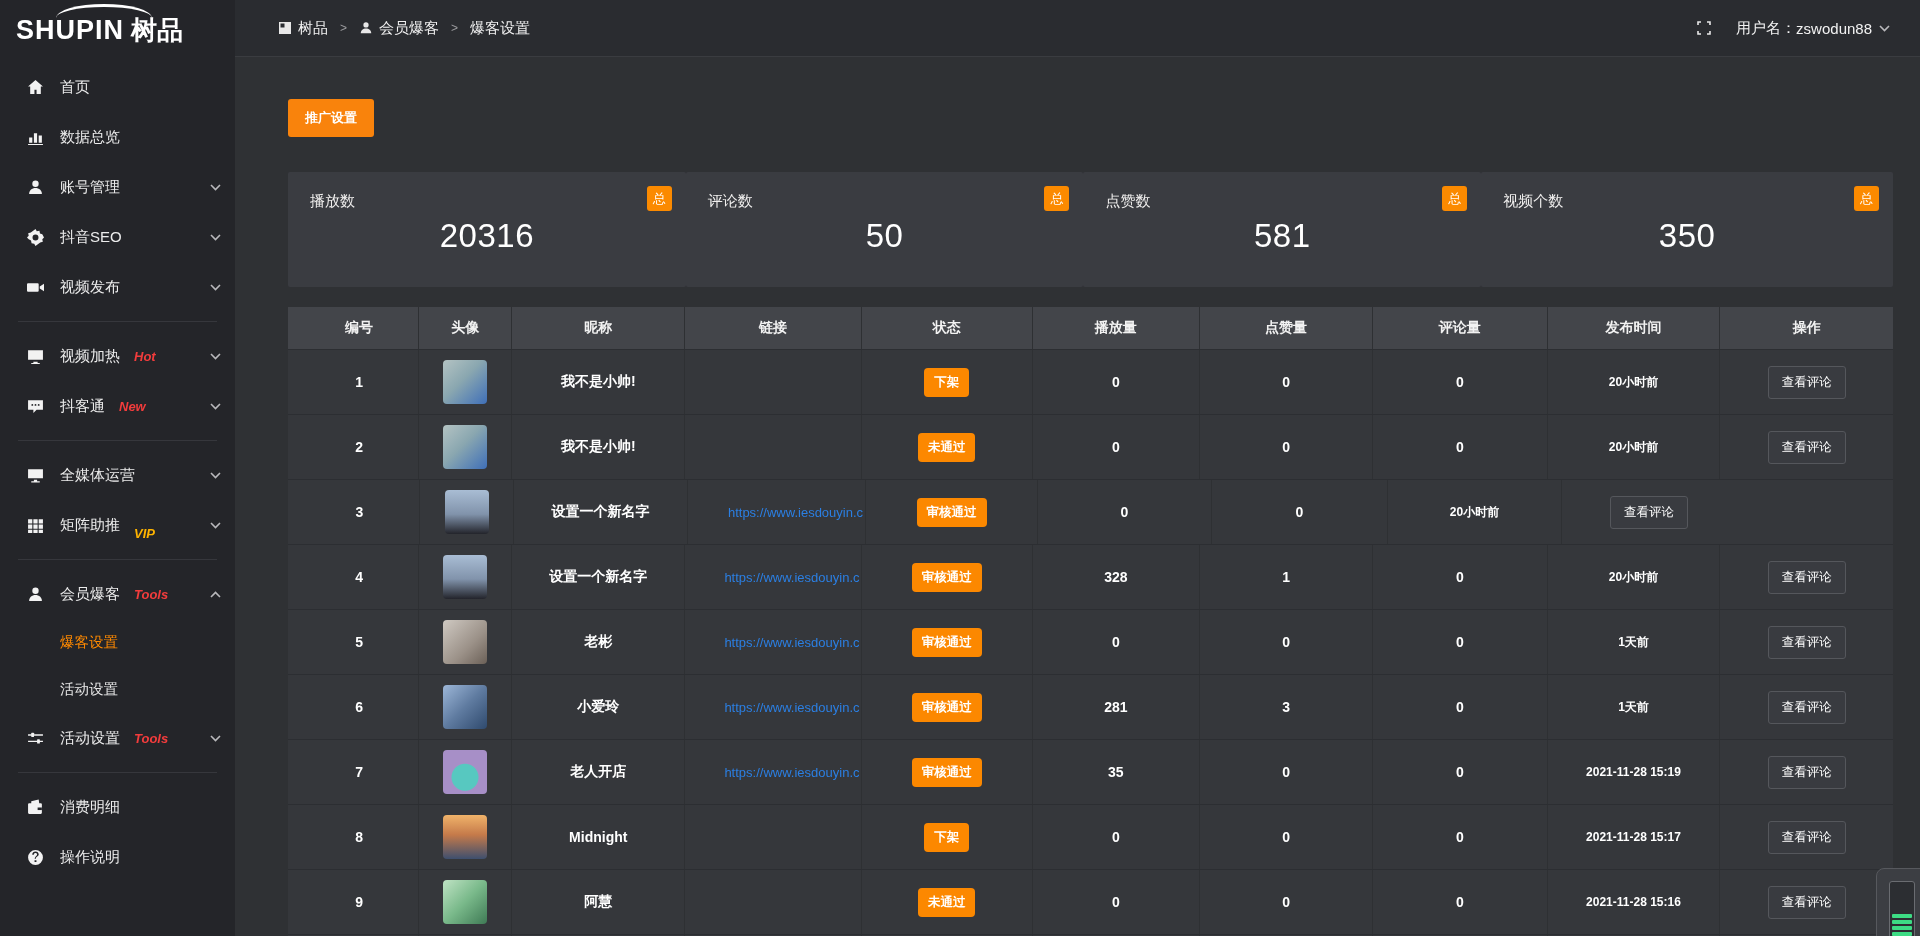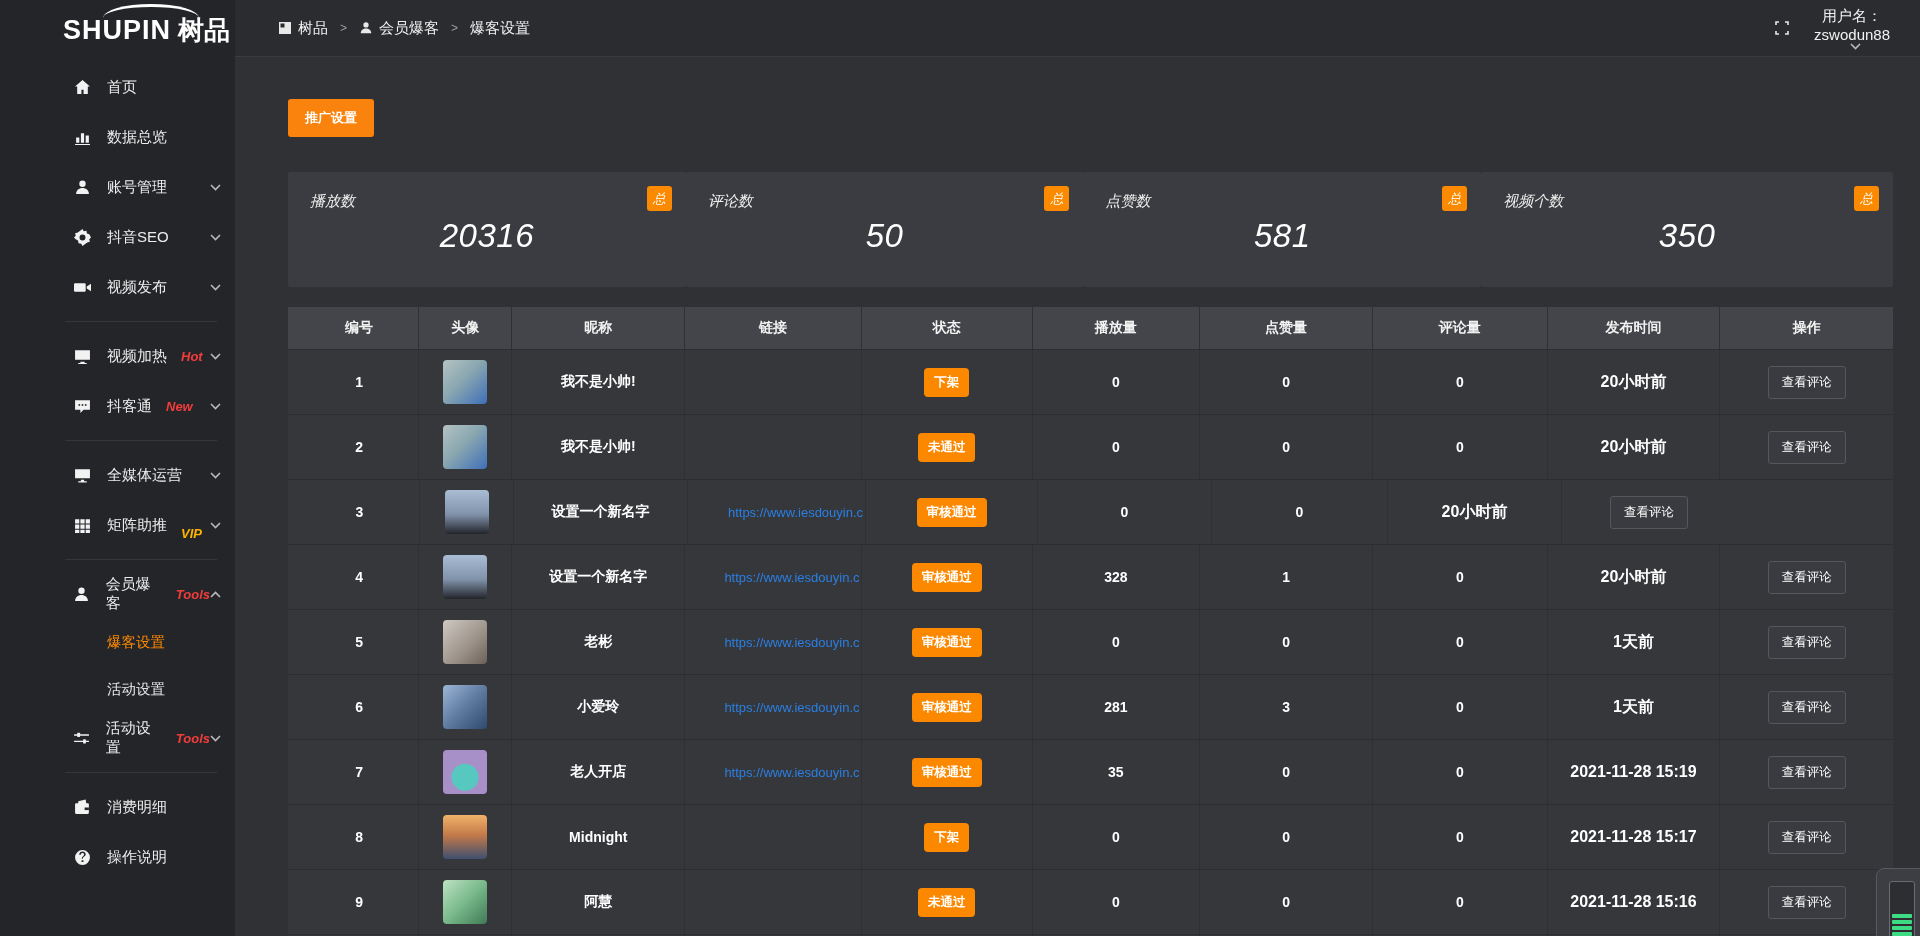--- a/index.html
+++ b/index.html
@@ -1,21 +1,21 @@
 <!DOCTYPE html>
 <html><head>
 <meta charset="utf-8">
 <style>
   * { box-sizing: border-box; margin: 0; padding: 0; }
   html,body { width:1920px; height:936px; overflow:hidden;
     font-family:"Liberation Sans","DejaVu Sans",sans-serif; background:#2f3134; color:#eceaea; }
   .app { display:flex; width:1920px; height:936px; }
 
   
-  .sidebar { width:235px; height:936px; background:#242529; flex:0 0 235px; overflow:hidden;padding-left:47px; }
+  .sidebar { width:235px; height:936px; background:#242529; flex:0 0 235px; overflow:hidden; }
   .logo { height:60px; display:flex; align-items:center; padding-left:16px; position:relative; cursor:pointer; }
   .logo-arc { position:absolute; top:4px; left:56px; width:96px; height:14px;
     border-top:3px solid #fff; border-radius:50% 50% 0 0 / 100% 100% 0 0; }
   .logo-en { font-size:27px; font-weight:bold; letter-spacing:1px; color:#fff; font-stretch:condensed; }
   .logo-cn { font-size:26px; font-weight:bold; color:#fff; margin-left:7px; }
   .nav { padding-top:2px; }
   .nav-item { height:50px; display:flex; align-items:center; padding:0 14px 0 26px; cursor:pointer; position:relative; }
   .nav-ico { width:19px; height:19px; margin-right:15px; display:inline-flex; align-items:center; justify-content:center; }
   .nav-ico svg { width:17px; height:17px; fill:#f2f2f2; }
   .nav-label { font-size:15px; color:#ececec; }
@@ -33,52 +33,52 @@
   .main { flex:1; display:flex; flex-direction:column; background:#2f3134; }
   .topbar { height:57px; background:#2a2c30; border-bottom:1px solid #3a3c40;
     display:flex; align-items:center; padding:0 30px 0 43px; flex:0 0 57px; }
   .crumb { display:flex; align-items:center; font-size:15px; color:#f0f0f0; }
   .crumb-ico { display:inline-flex; margin-right:6px; }
   .crumb-ico svg { width:14px; height:14px; fill:#e8e8e8; }
   .crumb-sep { color:#9b9b9e; font-size:12px; margin:0 12px; }
   .top-right { margin-left:auto; display:flex; align-items:center; }
   .fs-ico { display:inline-flex; margin-right:24px; cursor:pointer; }
   .fs-ico svg { width:16px; height:16px; stroke:#e8e8e8; fill:none; stroke-width:1.6; }
-  .user-chip { font-size:15px; color:#f2f2f2; cursor:pointer; display:flex; align-items:center;flex-direction:column; }
+  .user-chip { font-size:15px; color:#f2f2f2; cursor:pointer; display:flex; align-items:center; }
   .user-chip .chev { margin-left:7px; }
 
   .content { padding:42px 27px 0 53px; flex:1; }
 
   .promo-btn { background:#f9830c; color:#fff; border:none; border-radius:3px;
     font-size:13px; font-weight:bold; padding:10px 17px; cursor:pointer; display:block;
     font-family:inherit; }
 
   
-  .stats { display:flex; margin-top:35px;font-style:italic; }
+  .stats { display:flex; margin-top:35px; }
   .stat-card { background:#3a3c41; border-radius:2px; height:115px; position:relative;
     padding:20px 22px; flex:1; }
   .stat-card:last-child { flex:1.04; }
   .stat-label { font-size:15px; color:#f0efee; }
   .stat-value { font-size:33px; color:#fff; margin-top:6px; letter-spacing:.5px;text-align:center; }
   .stat-badge { position:absolute; top:14px; right:14px; width:25px; height:25px;
     background:#fb8a00; color:#fff; border-radius:3px; font-size:13px;
     display:flex; align-items:center; justify-content:center; }
 
   
   .grid { margin-top:20px; width:1605px; }
   .tr { display:flex; background:#35373b; border-bottom:1px solid #2c2e32; }
   .tr.head { background:#43454a; border-bottom:1px solid #2c2e32; }
   .td { height:64px; display:flex; align-items:center; justify-content:center;
     border-left:1px solid #2e3033; font-size:14px; color:#fff; font-weight:bold; overflow:hidden; }
   .td:first-child { border-left:none;margin-left:12px; }
   .tr.head .td { height:42px; font-size:14px; font-weight:bold; color:#f2f2f2; }
   .c-no{width:119px}.c-av{width:94px}.c-nick{width:174px}.c-link{width:178px}
   .c-status{width:172px}.c-plays{width:169px}.c-likes{width:174px}
   .c-comments{width:176px}.c-time{width:174px}.c-act{width:175px}
-  .td.c-time { font-size:16px; }
+  .td.c-time { font-size:12px; }
   .avatar { width:44px; height:44px; border-radius:4px; }
   .av1,.av2 { background:linear-gradient(135deg,#b4c3c3 0%,#8aa7b0 45%,#3f6fb8 100%); }
   .av3,.av4 { background:linear-gradient(180deg,#a9bdd4 0%,#8193ab 55%,#23242b 100%); }
   .av5 { background:linear-gradient(135deg,#cfc9c2 0%,#9b9188 60%,#6b6057 100%); }
   .av6 { background:linear-gradient(135deg,#9db7d8 0%,#5f7ba0 50%,#2f4a6e 100%); }
   .av7 { background:radial-gradient(circle at 50% 62%,#57c8c0 0 13px,#a78fc7 14px); }
   .av8 { background:linear-gradient(180deg,#f0b36a 0%,#c57a4a 45%,#3e4f6e 100%); }
   .av9 { background:linear-gradient(135deg,#bfe3c4 0%,#79b98a 50%,#3f7a55 100%); }
   .link { color:#2b7fe3; font-size:13px; font-weight:normal; white-space:nowrap; cursor:pointer;padding-left:38px; }
   .status-badge { background:#fc8800; color:#fff; font-size:12.5px; padding:6px 10px;

